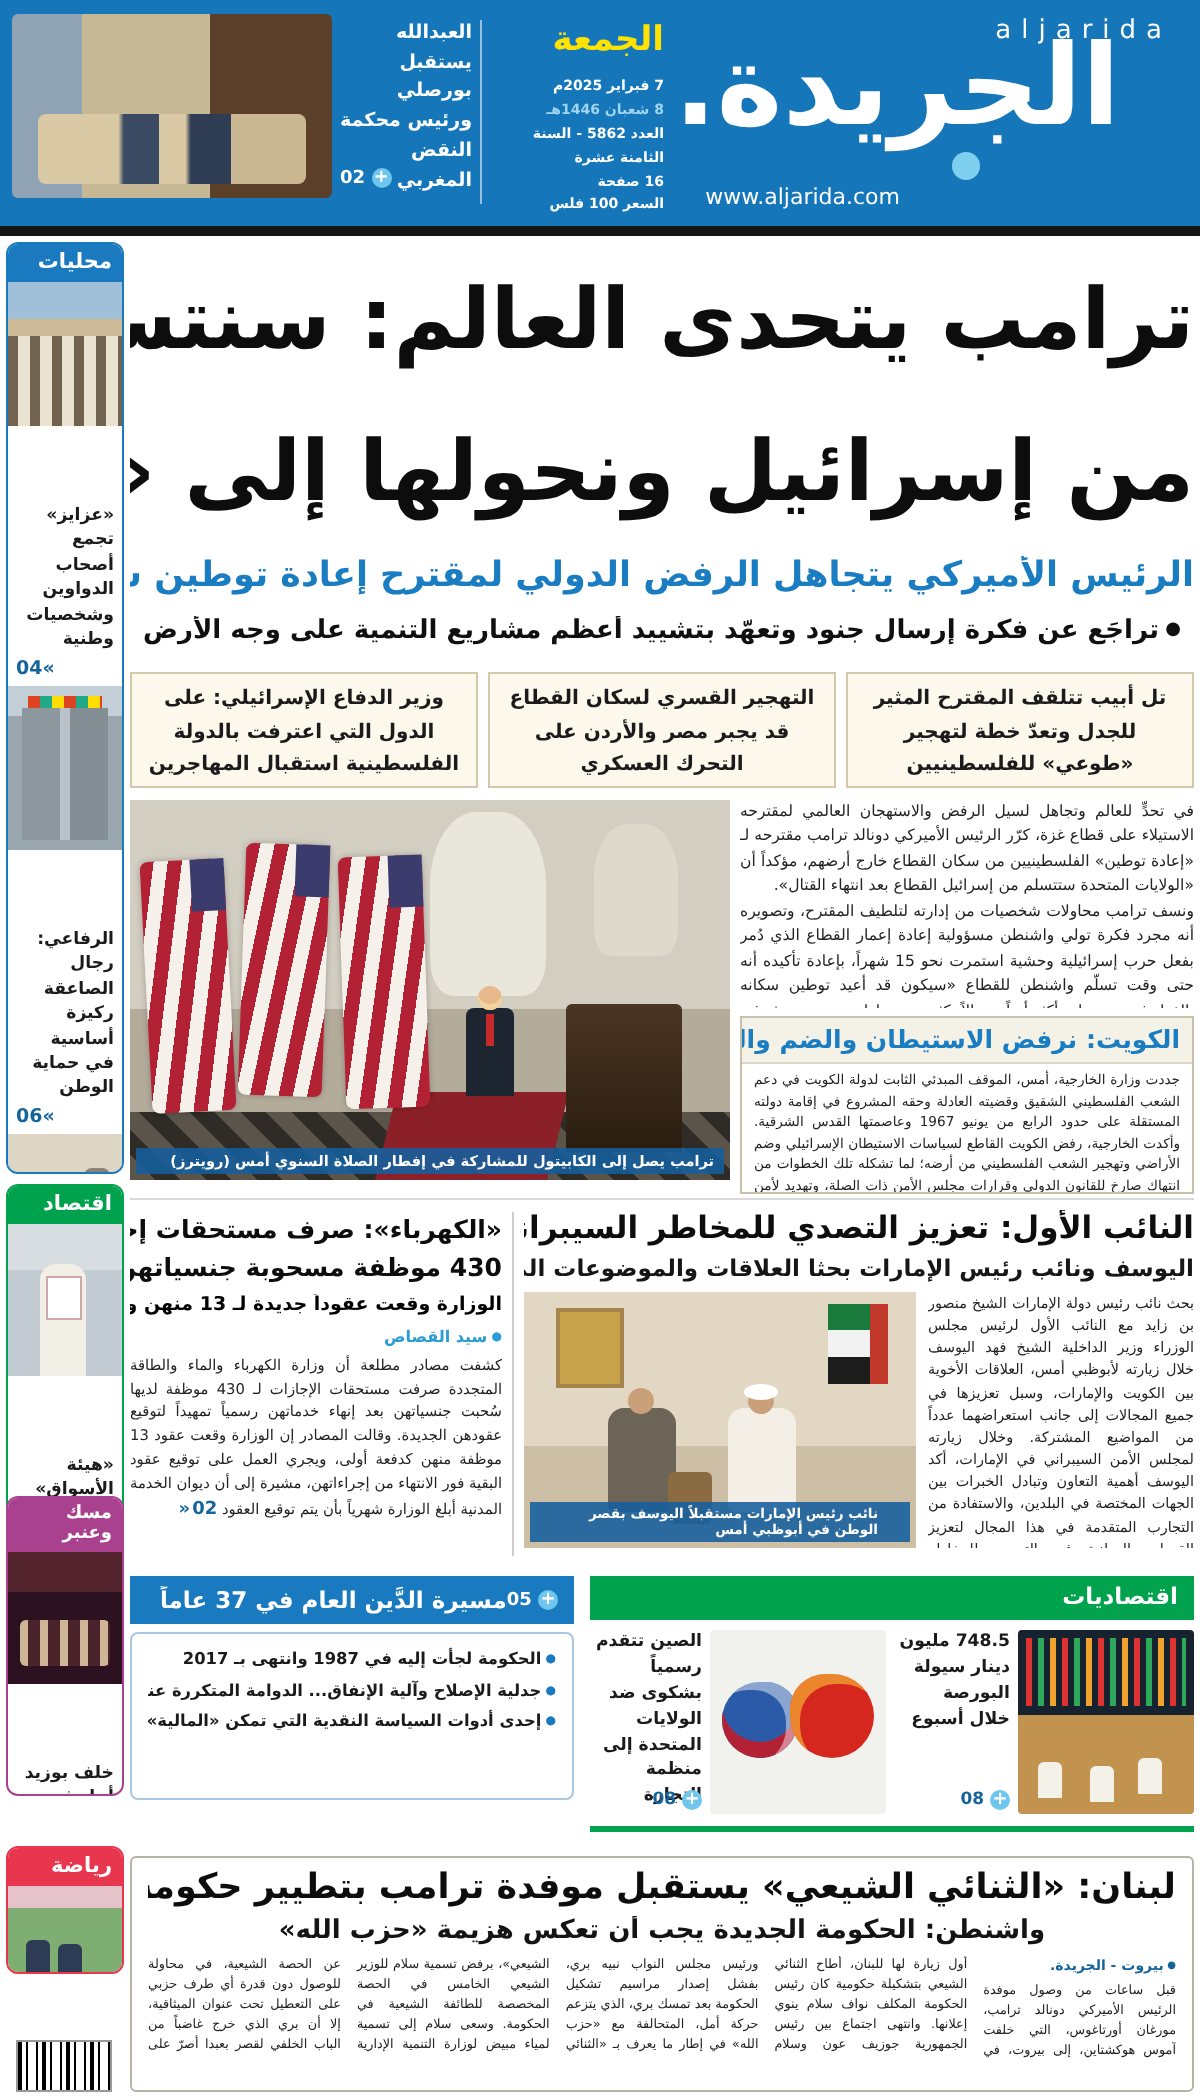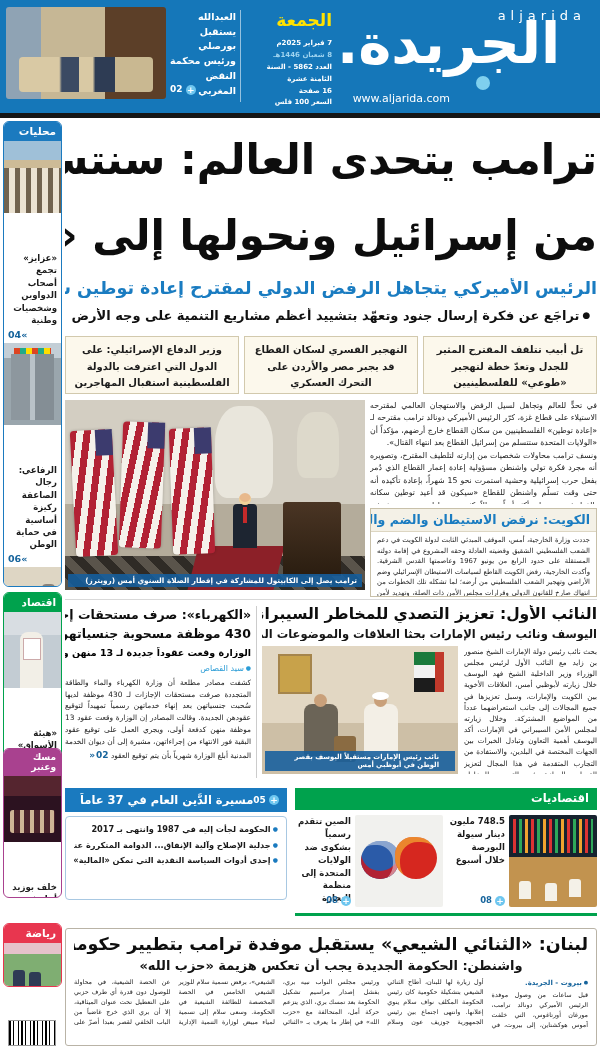--- a/index.html
+++ b/index.html
@@ -98,21 +98,21 @@
   .kwbox { left:370px; top:508px; width:227px; height:89px; border:1px solid #c8c0a9; background:#fff; overflow:hidden; }
   .kwhead { background:#f4f1e7; color:#1a7cc1; font-size:12.5px; font-weight:bold; padding:3px 6px 4px; text-align:right; white-space:nowrap; overflow:hidden; border-bottom:1px solid #ddd6c2; }
   .kwbody { padding:3px 6px; font-size:6.8px; line-height:1.55; text-align:justify; color:#222; }
 
   .rowline { left:65px; top:599px; width:532px; height:1px; background:#d9d9d9; }
 
   
   .elec { left:65px; top:605px; width:186px; }
   .elec-h { font-size:12.5px; font-weight:bold; color:#0d0d0d; text-align:center; line-height:1.55; white-space:nowrap; overflow:hidden; }
   .elec-sub { font-size:9.5px; font-weight:bold; text-align:center; margin-top:3px; white-space:nowrap; overflow:hidden; }
-  .byline { font-size:8px; font-weight:normal; color:#2a9cd6; margin-top:6px; }
+  .byline { font-size:8px; font-weight:bold; color:#2a9cd6; margin-top:6px; }
   .byline::before { content:"● "; font-size:6px; vertical-align:1px; }
   .elec-body { margin-top:4px; font-size:7.4px; line-height:1.6; text-align:justify; color:#222; height:104px; overflow:hidden; }
   .vrule { left:256px; top:606px; width:1px; height:172px; background:#ccc; }
   .cyber { left:262px; top:605px; width:335px; }
   .cyber-h { font-size:15.5px; font-weight:bold; color:#0d0d0d; text-align:right; white-space:nowrap; overflow:hidden; }
   .cyber-sub { font-size:11.5px; font-weight:bold; color:#161616; text-align:right; margin-top:4px; white-space:nowrap; overflow:hidden; }
   .cyber-row { display:flex; gap:6px; margin-top:5px; }
   .cyber-body { width:133px; font-size:7.2px; line-height:1.55; text-align:justify; color:#222; height:128px; overflow:hidden; }
   .photo-cyber { position:relative; width:196px; height:128px; background:linear-gradient(180deg,#e2d7c3 0 60%,#cdbfa6 60% 100%); overflow:hidden; }
   .pc-art { position:absolute; left:16px; top:8px; width:34px; height:40px; background:#c8a24a; border:2px solid #a5854c; }

